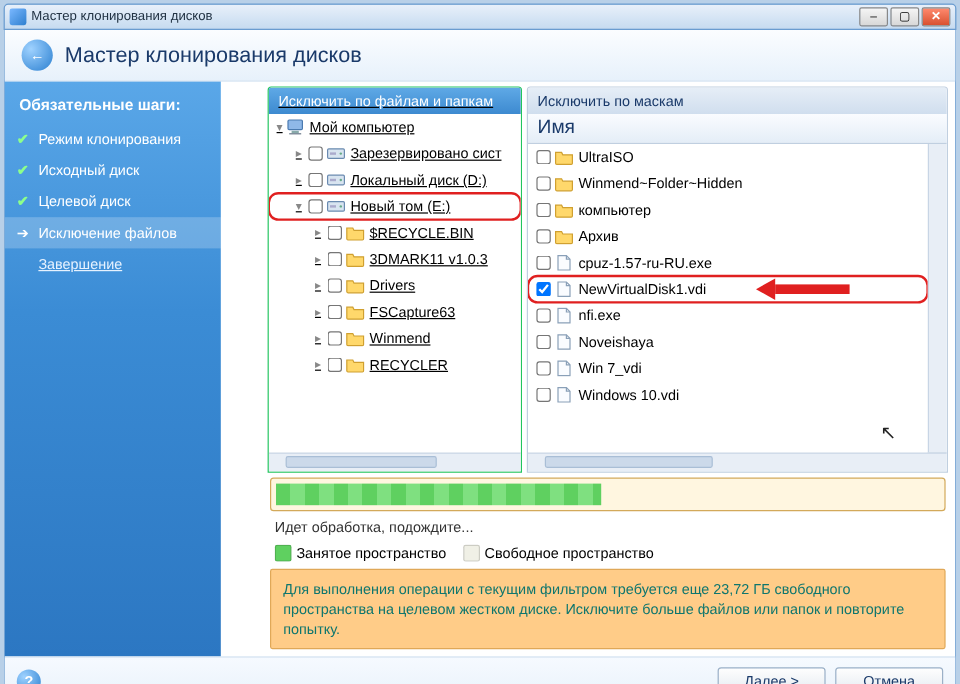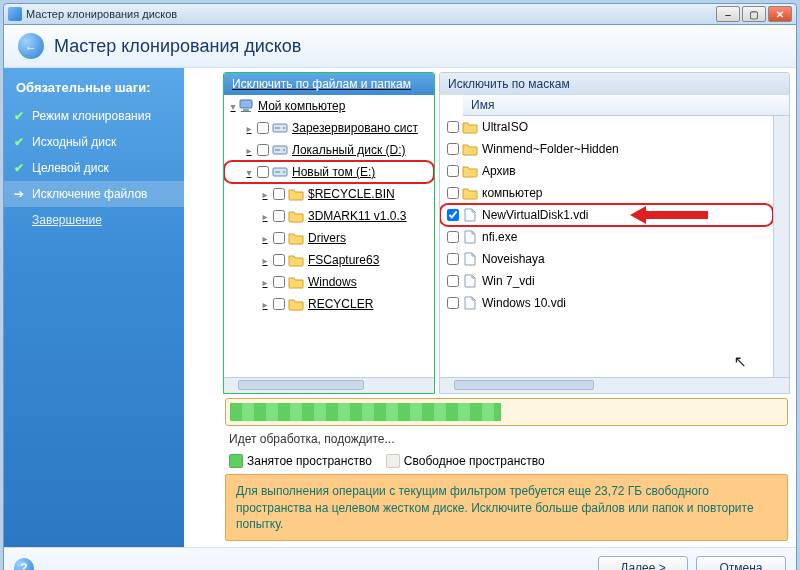--- a/index.html
+++ b/index.html
@@ -22,21 +22,21 @@
   .step .chk { color:#8cff8c; font-weight:bold; width:12px; }
   .step.active { background: rgba(255,255,255,0.22); }
   .step a { color:#e6f2ff; text-decoration: underline; }
   .step .arrow { color:#fff; width:12px; }
   .main { flex:1; display:flex; flex-direction:column; padding: 4px 6px 4px 4px; min-width:0; }
   .tabs { display:flex; flex-direction:row; gap:0; min-height:0; flex:1; }
   .tree-panel { width:212px; display:flex; flex-direction:column; border:1px solid #22c55e; border-radius:3px 3px 0 0; overflow:hidden;text-decoration:underline; }
   .list-panel { flex:1; display:flex; flex-direction:column; border:1px solid #c0cfe0; border-radius:3px 3px 0 0; margin-left:4px; overflow:hidden; }
   .tab-header { background: linear-gradient(#5fa9e6,#3d8ad0); color:#fff; padding:4px 8px; font-size:12px; }
   .tab-header.inactive { background: linear-gradient(#e6eef7,#d0deee); color:#1a3a6a; }
-  .col-header { background: linear-gradient(#fafcff,#e4edf7); border-bottom:1px solid #c0cfe0; padding:3px 8px; font-size:12px; color:#1a3a6a;margin-left:23px; }
+  .col-header { background: linear-gradient(#fafcff,#e4edf7); border-bottom:1px solid #c0cfe0; padding:3px 8px; font-size:16px; color:#1a3a6a; }
   .rows { flex:1; overflow:auto; background:#fff; position:relative; }
   .row { display:flex; align-items:center; padding:2px 4px; height:22px; white-space:nowrap; }
   .row .expander { width:10px; text-align:center; color:#888; font-size:10px; }
   .row input[type=checkbox] { margin: 0 3px; width:12px; height:12px; }
   .row .icon { width:16px; height:14px; margin-right:4px; display:inline-flex; align-items:center; justify-content:center; }
   .icon.computer svg, .icon.drive svg, .icon.folder svg, .icon.file svg { width:16px; height:14px; }
   .row.highlight { outline:2px solid #e02020; outline-offset:-1px; border-radius:8px; }
   .arrow-annot { position:absolute; display:flex; align-items:center; }
   .arrow-line { width:62px; height:8px; background:#e02020; }
   .arrow-head { width:0; height:0; border-top:9px solid transparent; border-bottom:9px solid transparent; border-right:16px solid #e02020; }
@@ -202,21 +202,21 @@
                   <span>FSCapture63</span>
                 </div>
                 <div class="row" style="padding-left: 36px;">
                   <span class="expander">▸</span>
                   <input type="checkbox" style="">
                   <span class="icon folder">
                     <svg viewBox="0 0 16 14">
                       <path d="M1 3h5l1 2h8v7a1 1 0 0 1-1 1H2a1 1 0 0 1-1-1z" fill="#ffd86b" stroke="#d0a030"></path>
                     </svg>
                   </span>
-                  <span>Windows</span>
+                  <span>Winmend</span>
                 </div>
                 <div class="row" style="padding-left: 36px;">
                   <span class="expander">▸</span>
                   <input type="checkbox" style="">
                   <span class="icon folder">
                     <svg viewBox="0 0 16 14">
                       <path d="M1 3h5l1 2h8v7a1 1 0 0 1-1 1H2a1 1 0 0 1-1-1z" fill="#ffd86b" stroke="#d0a030"></path>
                     </svg>
                   </span>
                   <span>RECYCLER</span>
@@ -252,30 +252,40 @@
                   </span>
                   <span>Winmend~Folder~Hidden</span>
                 </div>
                 <div class="row" style="position: relative;">
                   <input type="checkbox" style="">
                   <span class="icon folder">
                     <svg viewBox="0 0 16 14">
                       <path d="M1 3h5l1 2h8v7a1 1 0 0 1-1 1H2a1 1 0 0 1-1-1z" fill="#ffd86b" stroke="#d0a030"></path>
                     </svg>
                   </span>
+                  <span>компьютер</span>
+                </div>
+                <div class="row" style="position: relative;">
+                  <input type="checkbox" style="">
+                  <span class="icon folder">
+                    <svg viewBox="0 0 16 14">
+                      <path d="M1 3h5l1 2h8v7a1 1 0 0 1-1 1H2a1 1 0 0 1-1-1z" fill="#ffd86b" stroke="#d0a030"></path>
+                    </svg>
+                  </span>
                   <span>Архив</span>
                 </div>
                 <div class="row" style="position: relative;">
                   <input type="checkbox" style="">
-                  <span class="icon folder">
-                    <svg viewBox="0 0 16 14">
-                      <path d="M1 3h5l1 2h8v7a1 1 0 0 1-1 1H2a1 1 0 0 1-1-1z" fill="#ffd86b" stroke="#d0a030"></path>
-                    </svg>
-                  </span>
-                  <span>компьютер</span>
+                  <span class="icon file">
+                    <svg viewBox="0 0 16 14">
+                      <path d="M3 1h7l3 3v9H3z" fill="#fafcff" stroke="#8aa0b8"></path>
+                      <path d="M10 1v3h3" fill="none" stroke="#8aa0b8"></path>
+                    </svg>
+                  </span>
+                  <span>cpuz-1.57-ru-RU.exe</span>
                 </div>
                 <div class="row highlight" style="position: relative;">
                   <input type="checkbox" checked="" style="">
                   <span class="icon file">
                     <svg viewBox="0 0 16 14">
                       <path d="M3 1h7l3 3v9H3z" fill="#fafcff" stroke="#8aa0b8"></path>
                       <path d="M10 1v3h3" fill="none" stroke="#8aa0b8"></path>
                     </svg>
                   </span>
                   <span>NewVirtualDisk1.vdi</span>

